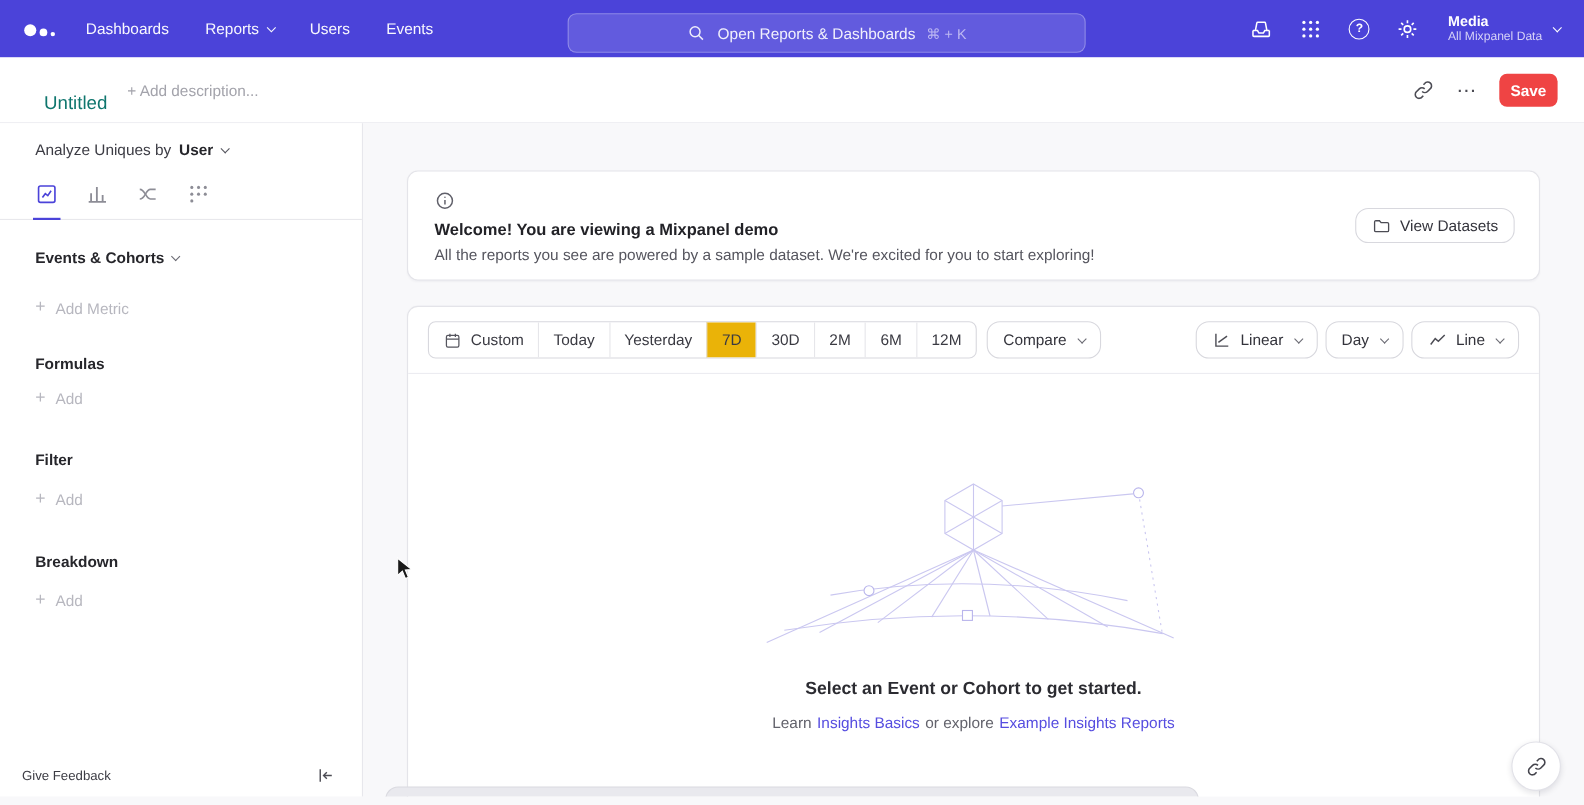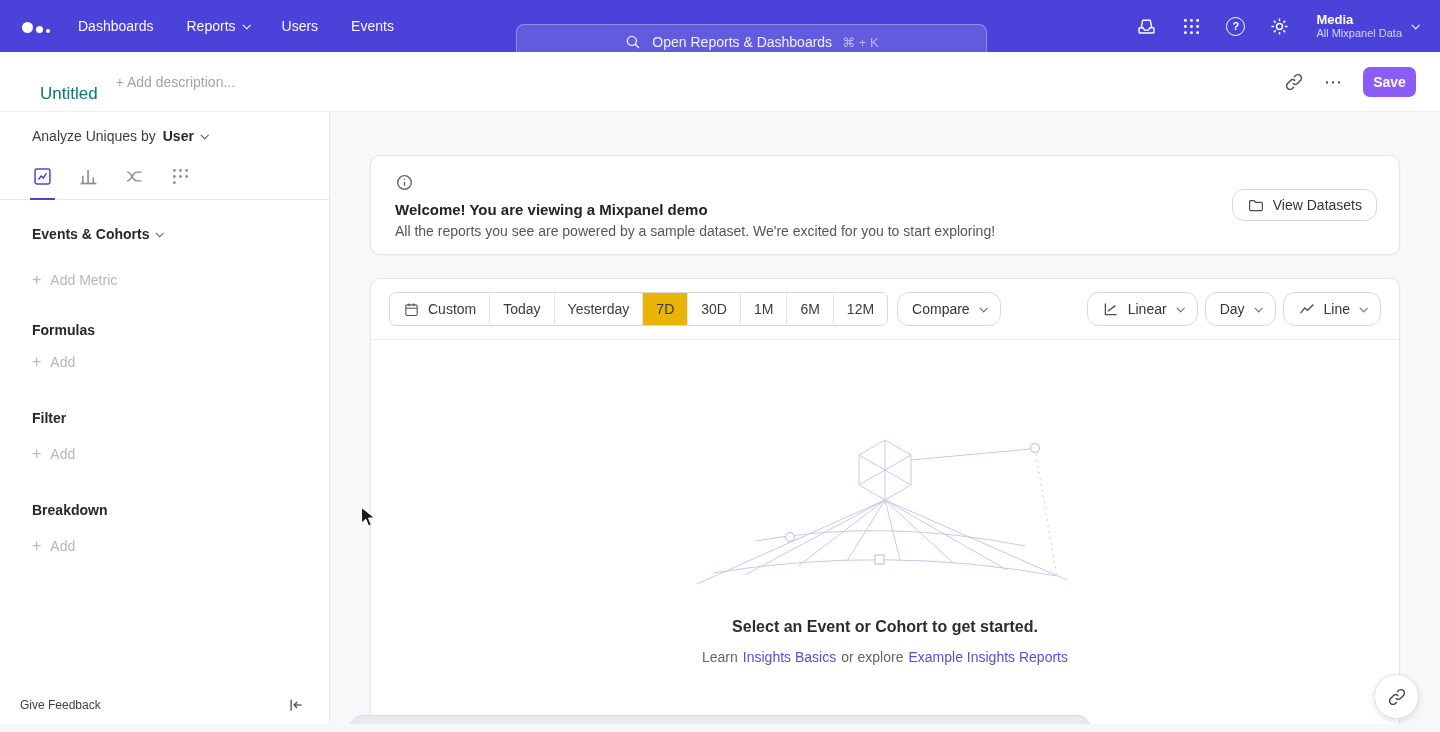--- a/index.html
+++ b/index.html
@@ -9,39 +9,39 @@
 
   
   .navbar { position:relative; height:52px; background:#4b43d9; display:flex; align-items:center; padding:0 22px; color:#fff; }
   .logo { display:flex; align-items:flex-end; gap:3px; margin-right:28px; cursor:pointer; height:14px; }
   .logo .d1 { width:11px; height:11px; border-radius:50%; background:#fff; }
   .logo .d2 { width:7px; height:7px; border-radius:50%; background:#fff; }
   .logo .d3 { width:4px; height:4px; border-radius:50%; background:#fff; }
   .nav-items { display:flex; align-items:center; gap:33px; }
   .nav-item { display:flex; align-items:center; font-size:14px; font-weight:500; color:rgba(255,255,255,.96); cursor:pointer; white-space:nowrap; }
   .chev { display:inline-block; width:6px; height:6px; border-right:1.5px solid currentColor; border-bottom:1.5px solid currentColor; transform:rotate(45deg) translateY(-1px); margin-left:7px; }
-  .nav-search { position:absolute; left:516px; top:24px; width:471px; height:36px; background:rgba(255,255,255,.13); border:1px solid rgba(255,255,255,.30); border-radius:8px; display:flex; align-items:center; justify-content:center; gap:10px; cursor:pointer; }
+  .nav-search { position:absolute; left:516px; top:12px; width:471px; height:36px; background:rgba(255,255,255,.13); border:1px solid rgba(255,255,255,.30); border-radius:8px; display:flex; align-items:center; justify-content:center; gap:10px; cursor:pointer; }
   .nav-search .ph { font-size:14px; color:#f1f0fc; }
   .nav-search .sc { font-size:13px; color:#bdb8f2; }
   .nav-right { margin-left:auto; display:flex; align-items:center; gap:24px; }
   .nav-ic { width:21px; height:21px; color:#fff; cursor:pointer; display:flex; align-items:center; justify-content:center; }
   .help-circle { width:19px; height:19px; border:1.6px solid #fff; border-radius:50%; display:flex; align-items:center; justify-content:center; font-size:11px; font-weight:bold; color:#fff; cursor:pointer; }
   .project { display:flex; align-items:center; cursor:pointer; margin-left:2px; }
   .p-name { font-size:13px; font-weight:700; line-height:15px; }
   .p-scope { font-size:11px; color:#d6d2f7; line-height:13px; }
   .project .chev { margin-left:10px; }
 
   
   .rep-header { height:60px; background:#fff; display:flex; align-items:center; padding:0 24px 0 40px; border-bottom:1px solid #eeeef2; }
   .rep-title { font-size:17px; font-weight:500; color:#0f766e; cursor:text;margin-top:24px; }
   .rep-desc { font-size:14px; color:#a3a3ab; margin-left:18px; cursor:text; }
   .rep-actions { margin-left:auto; display:flex; align-items:center; gap:20px; }
   .hdr-ic { width:20px; height:20px; color:#4c4c54; cursor:pointer; }
   .ellipsis { font-size:18px; color:#4c4c54; letter-spacing:1px; cursor:pointer; line-height:10px; }
-  .save-btn { width:53px; height:30px; background:#8b5cf6; color:#fff; border:none; border-radius:7px; font-size:14px; font-weight:600; font-family:inherit; cursor:pointer; }
+  .save-btn { width:53px; height:30px; background:#ef4444; color:#fff; border:none; border-radius:7px; font-size:14px; font-weight:600; font-family:inherit; cursor:pointer; }
 
   
   .body { display:flex; height:612px; }
   .sidebar { position:relative; width:330px; background:#fff; border-right:1px solid #e7e7ec; padding-top:16px; flex-shrink:0; }
   .an-row { display:flex; align-items:center; padding:0 32px; }
   .an-label { font-size:14px; color:#3c3c44; }
   .an-select { display:flex; align-items:center; font-size:14px; font-weight:700; color:#26262b; margin-left:7px; cursor:pointer; }
   .an-select .chev { color:#55555e; }
   .tabs { display:flex; gap:25px; padding:0 32px; margin-top:22px; border-bottom:1px solid #e8e8ec; }
   .tab { position:relative; padding-bottom:12px; color:#8d8d96; cursor:pointer; }
@@ -312,21 +312,21 @@
               <span class="seg-item">
                   <span>Yesterday</span>
                 </span>
               <span class="seg-item selected">
                   <span>7D</span>
                 </span>
               <span class="seg-item">
                   <span>30D</span>
                 </span>
               <span class="seg-item">
-                  <span>1M</span>
+                  <span>2M</span>
                 </span>
               <span class="seg-item">
                   <span>6M</span>
                 </span>
               <span class="seg-item">
                   <span>12M</span>
                 </span>
             </div>
             <button class="btn">
               <span>Compare</span>

